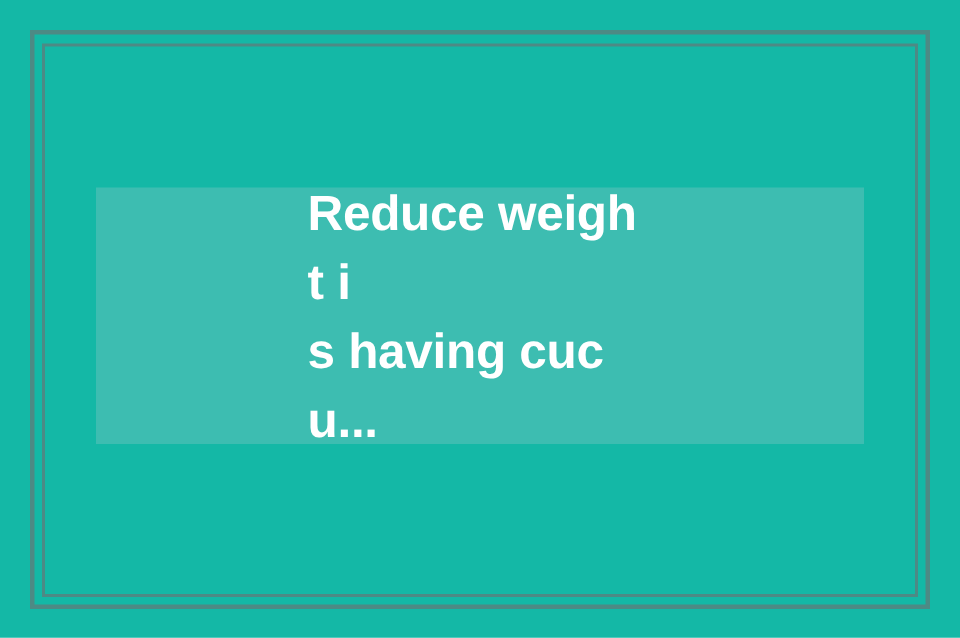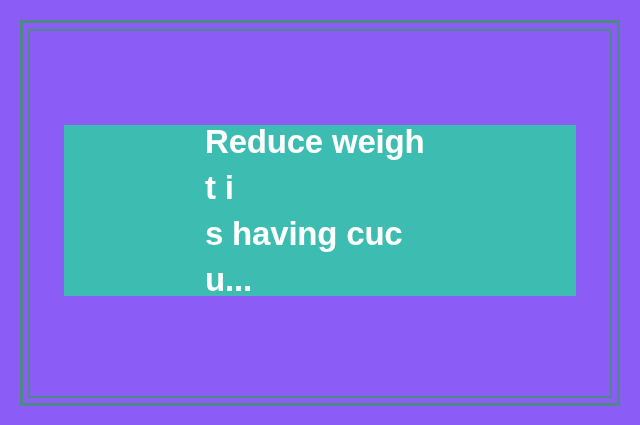--- a/index.html
+++ b/index.html
@@ -13,21 +13,21 @@
     height: 425px;
     overflow: hidden;
     font-family: "Liberation Sans", sans-serif;
   }
 
   
   #canvas {
     position: relative;
     width: 640px;
     height: 425px;
-    background: #8b5cf6;
+    background: #14b8a6;
     box-sizing: border-box;
   }
 
   
   .frame-outer {
     position: absolute;
     left: 20px;
     top: 20px;
     width: 600px;
     height: 386px;

